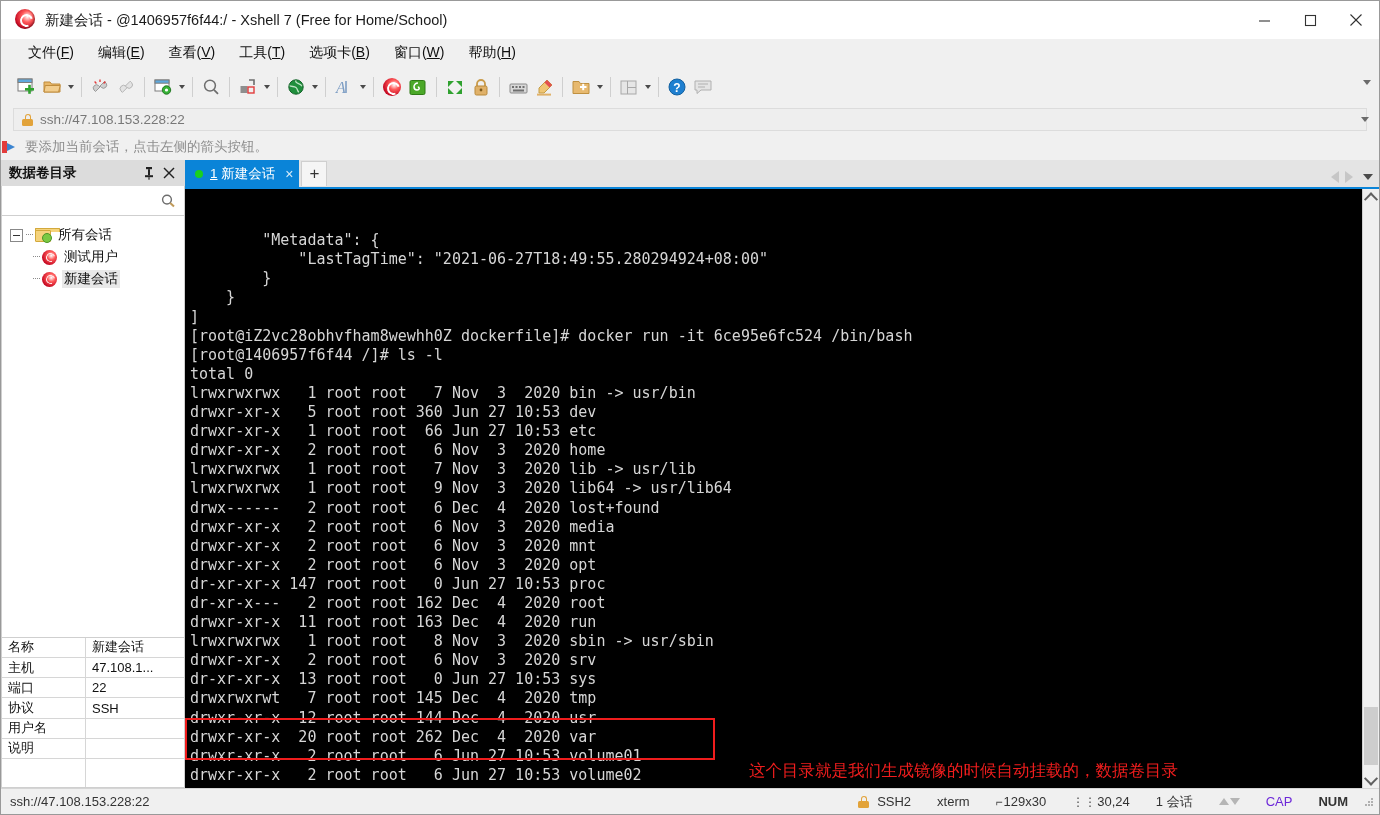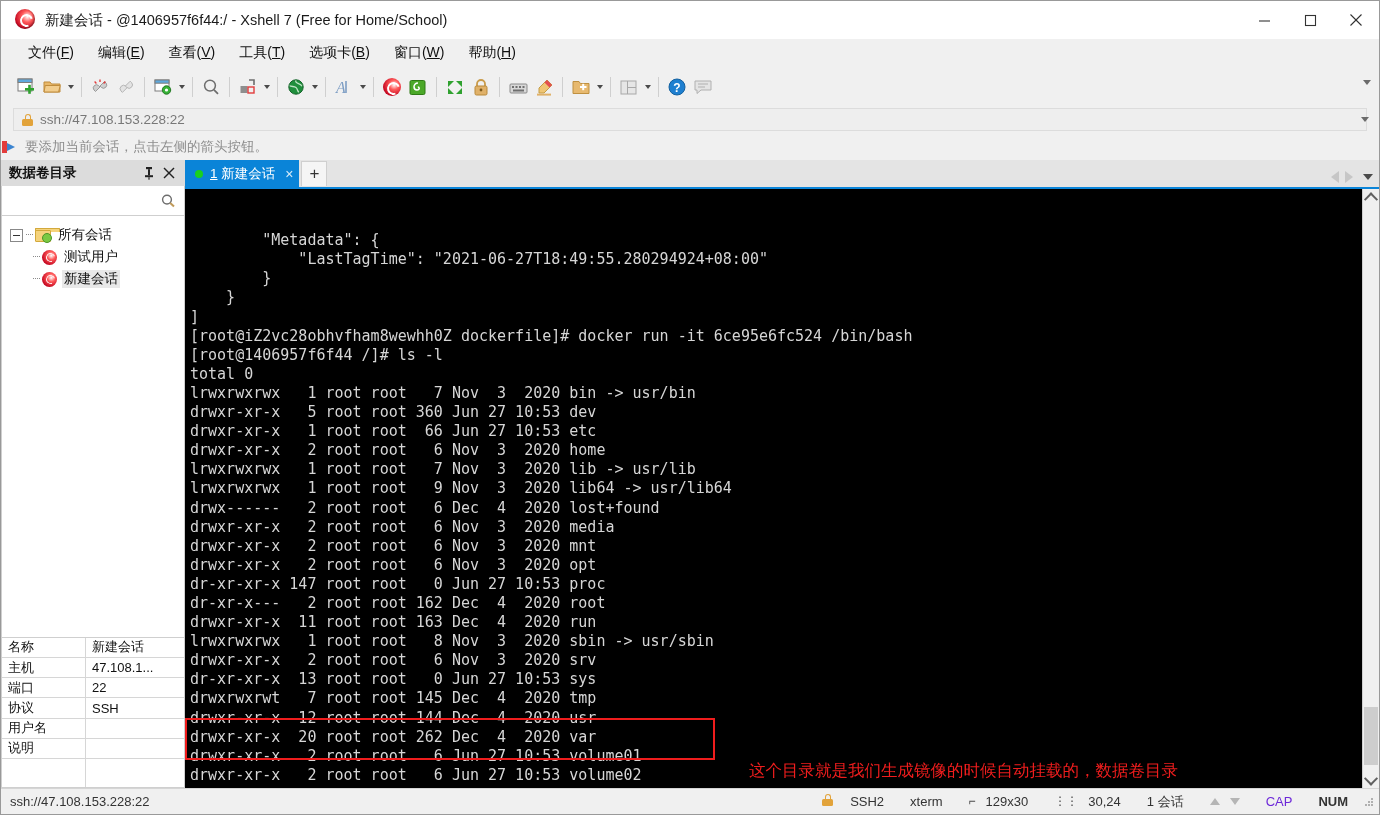--- a/index.html
+++ b/index.html
@@ -141,21 +141,21 @@
   .strack{flex:1 1 auto;position:relative;background:#f0f0f0;}
   .sthumb{position:absolute;left:1px;right:1px;bottom:6px;height:58px;background:#cdcdcd;}
   .chev{width:8px;height:8px;border-left:2px solid #606060;border-top:2px solid #606060;}
   .chev.up{transform:rotate(45deg) translate(1px,1px);}
   .chev.down{transform:rotate(-135deg) translate(1px,1px);}
 
   
   .statusbar{height:25px;flex:0 0 25px;background:#f0f0f0;border-top:1px solid #d5d5d5;
              display:flex;align-items:center;font-size:13px;color:#333;}
   .sb-left{padding-left:9px;flex:1;color:#333;}
-  .sb-cell{display:flex;align-items:flex-start;gap:10px;padding:0 13px;white-space:nowrap;}
+  .sb-cell{display:flex;align-items:center;gap:1px;padding:0 13px;white-space:nowrap;}
   .sb-dim{color:#6d28d9;}
   .grip{width:12px;height:12px;margin:0 4px 0 2px;position:relative;}
   .arrow-up,.arrow-dn{width:0;height:0;border-left:5px solid transparent;border-right:5px solid transparent;}
   .arrow-up{border-bottom:7px solid #b5b5b5;}
   .arrow-dn{border-top:7px solid #b5b5b5;}
   .ico-size{font-size:12px;color:#4a4a4a;}
 </style>
 </head>
 <body>
 

